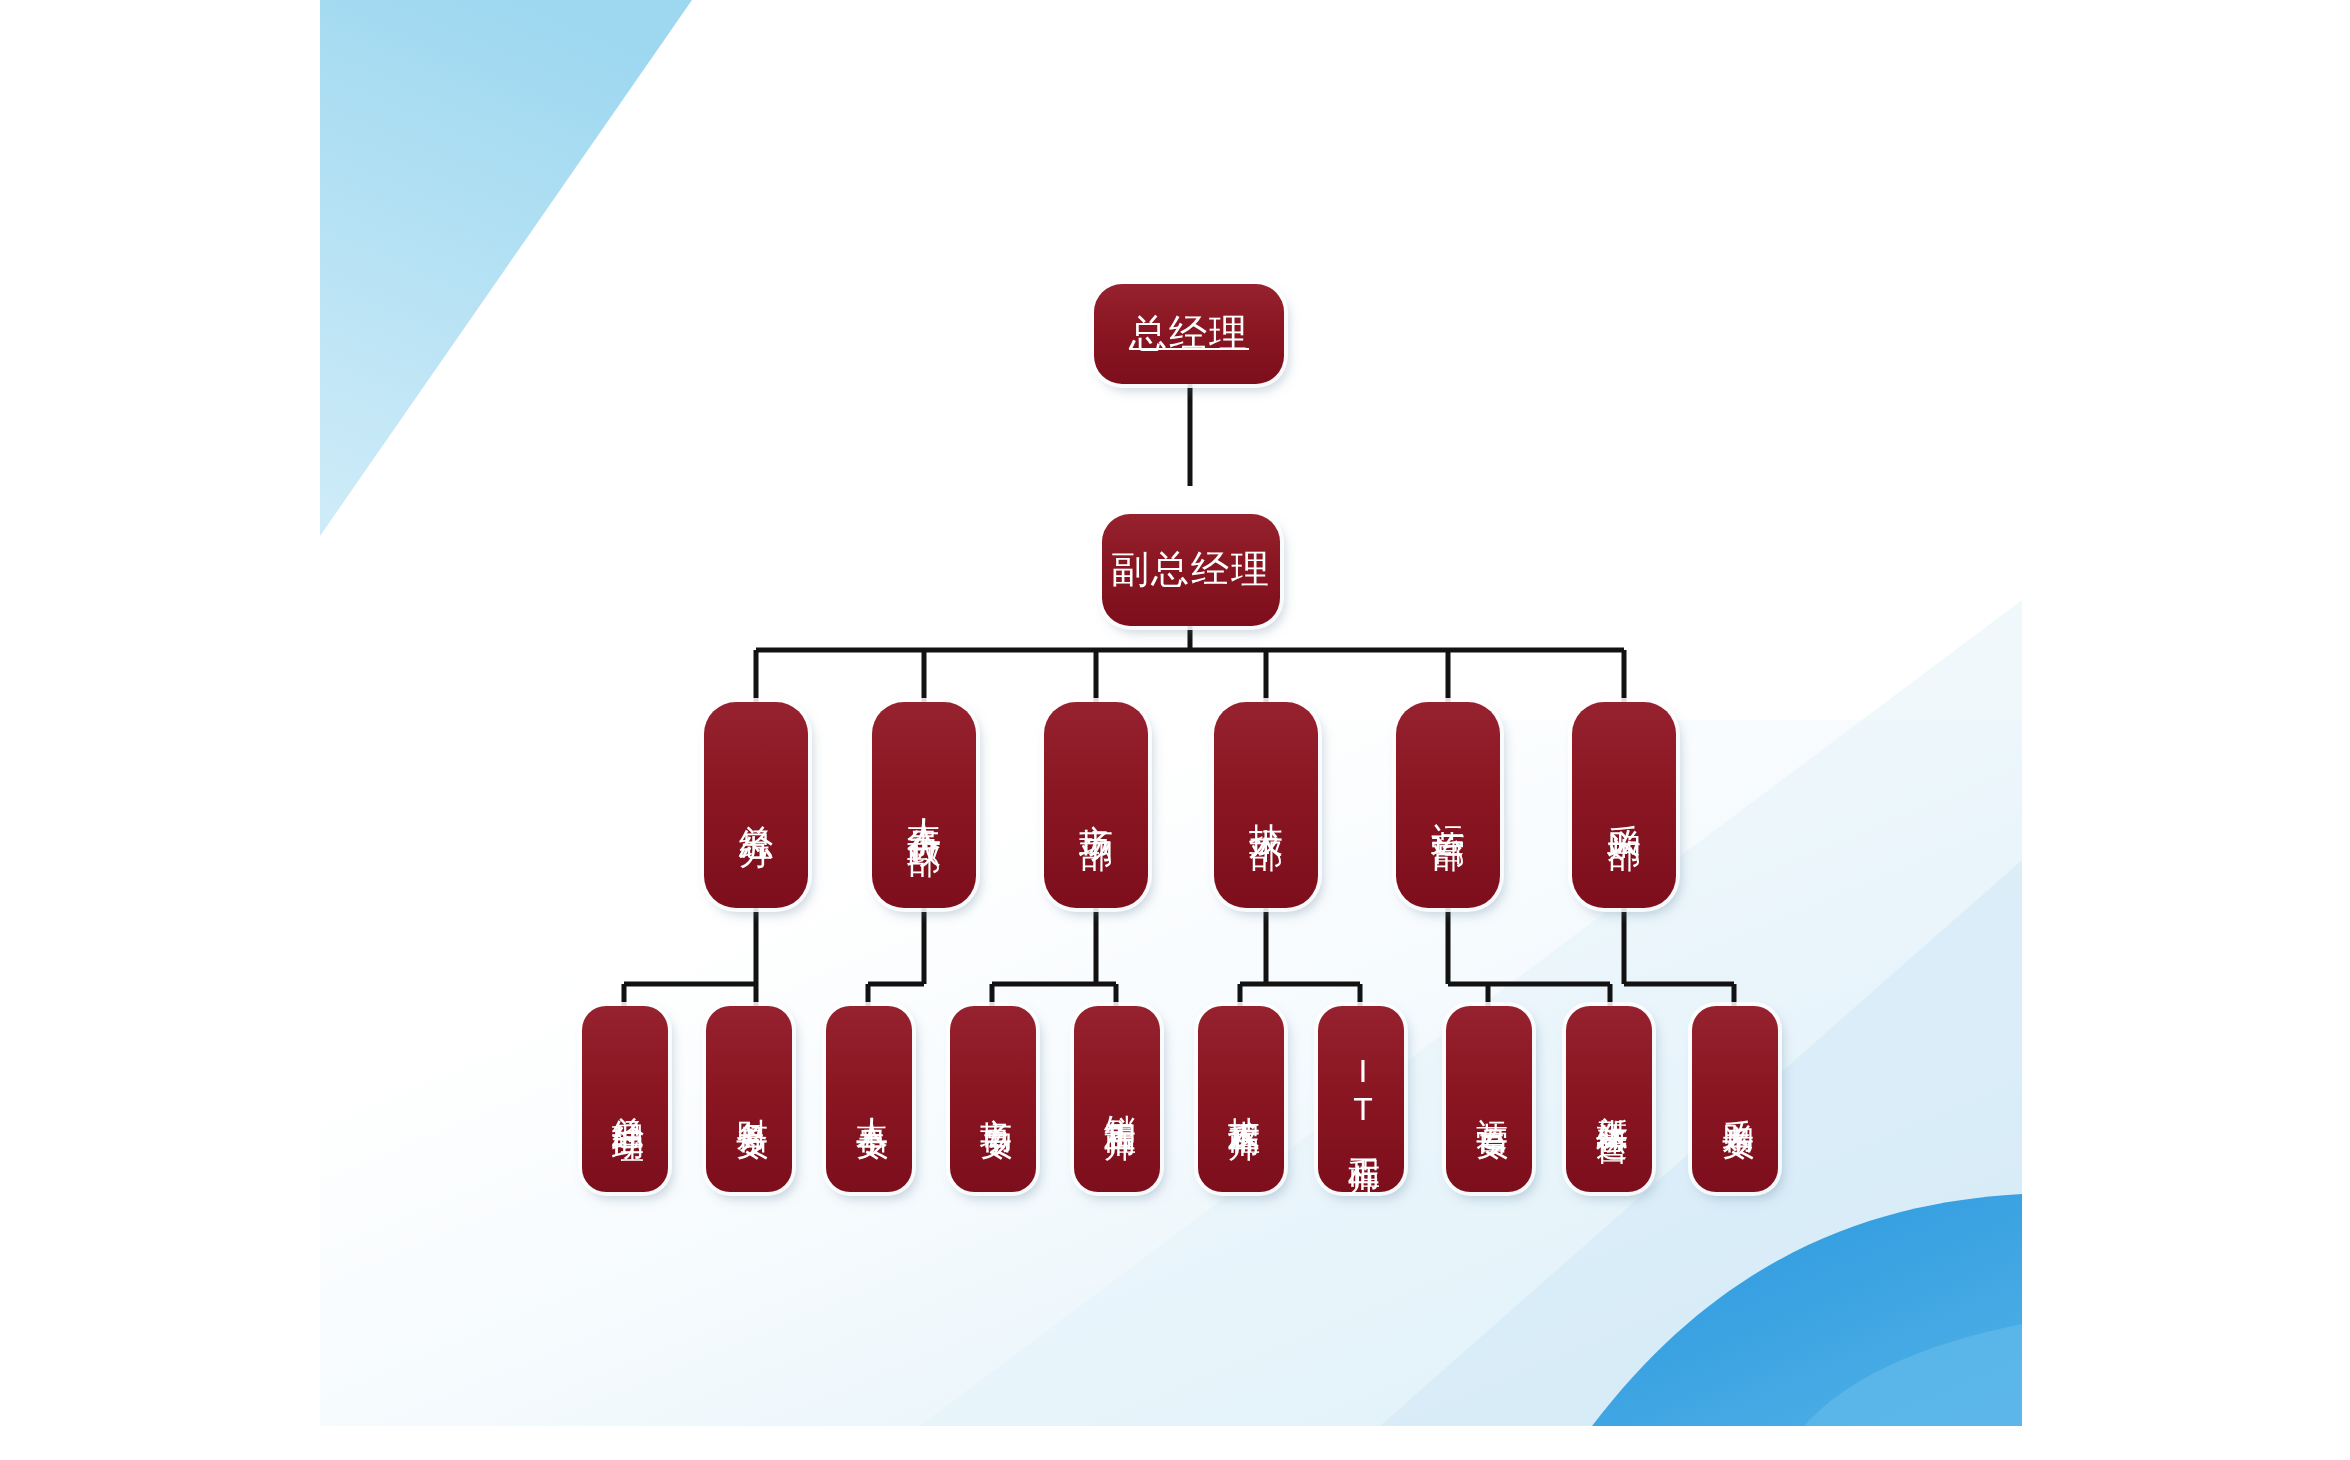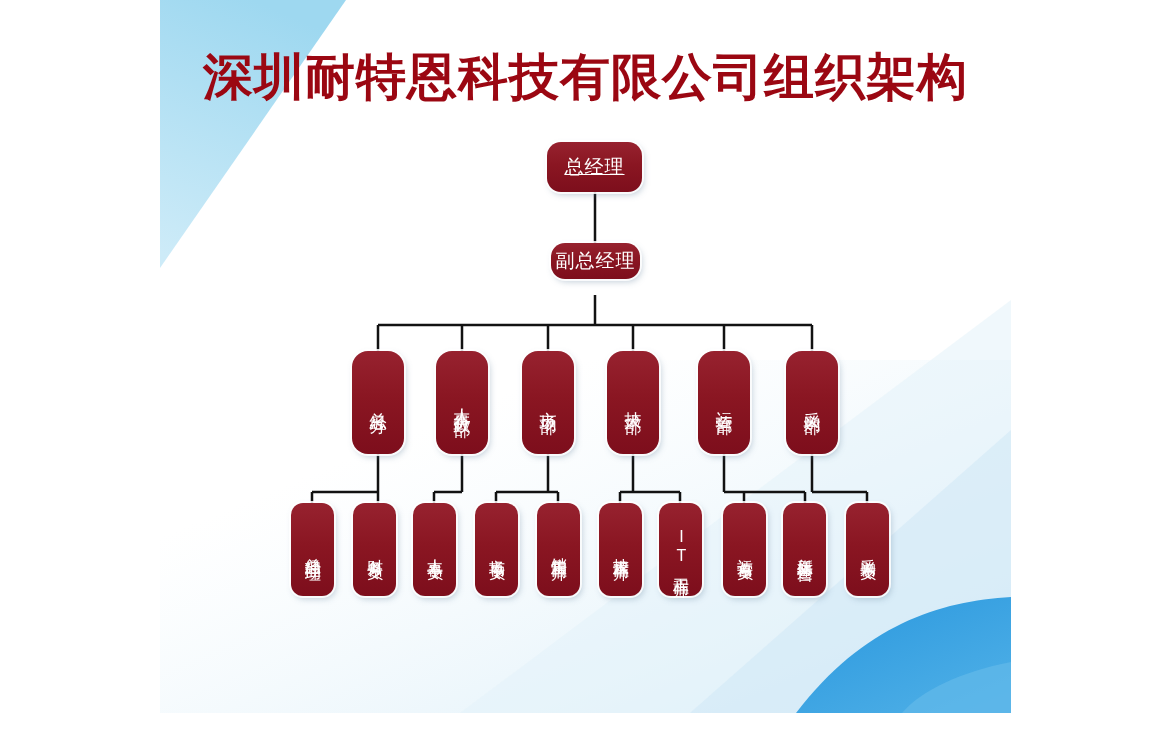--- a/index.html
+++ b/index.html
@@ -17,21 +17,21 @@
     background:linear-gradient(180deg,#97222f 0%,var(--box_red,#8a1622) 45%,#7d0e1c 100%);
     color:#ffffff;border-radius:14px;text-align:center;
     box-shadow:0 0 0 2px rgba(255,255,255,0.85),2px 3px 6px rgba(90,120,150,0.35);
   }
   .lv12{font-size:19px;letter-spacing:1px;}
   .vert{writing-mode:vertical-rl;text-orientation:upright;}
   .lv3{font-size:17px;letter-spacing:3px;border-radius:16px;}
   .lv4{font-size:16px;letter-spacing:2px;border-radius:12px;}
   
   .n0{left:387px;top:142px;width:95px;height:50px;text-decoration:underline;}
-  .n1{left:391px;top:243px;width:89px;height:36px;text-align:center;}
+  .n1{left:391px;top:257px;width:89px;height:56px;text-align:center;}
   .n2{left:192px;top:351px;width:52px;height:103px;}
   .n3{left:276px;top:351px;width:52px;height:103px;}
   .n4{left:362px;top:351px;width:52px;height:103px;}
   .n5{left:447px;top:351px;width:52px;height:103px;}
   .n6{left:538px;top:351px;width:52px;height:103px;}
   .n7{left:626px;top:351px;width:52px;height:103px;}
   .n8{left:131px;top:503px;width:43px;height:93px;}
   .n9{left:193px;top:503px;width:43px;height:93px;}
   .n10{left:253px;top:503px;width:43px;height:93px;}
   .n11{left:315px;top:503px;width:43px;height:93px;}
@@ -64,21 +64,20 @@
         </linearGradient>
       </defs>
       <rect x="0" y="360" width="851" height="353" fill="url(#gWash)"></rect>
       <path d="M851 300 L851 713 L300 713 Z" fill="#e3f2fa" opacity="0.55"></path>
       <path d="M851 430 L851 713 L530 713 Z" fill="#cfe8f6" opacity="0.55"></path>
       <path d="M0 0 L186 0 L0 268 Z" fill="url(#gTri)"></path>
       <path d="M851 597 C 780 601 703 625 636 713 L851 713 Z" fill="url(#gWave)"></path>
       <path d="M851 662 C 800 672 762 690 742 713 L851 713 Z" fill="#63b9ea" opacity="0.7"></path>
     </svg>
 
-    <div class="title">深圳耐特恩科技有限公司组织架构</div>
 
     <svg id="lines" width="851" height="713" viewBox="0 0 851 713">
       <path d="M435 192 V243
                M435 295 V325
                M218 325 H652
                M218 325 V351 M302 325 V351 M388 325 V351 M473 325 V351 M564 325 V351 M652 325 V351
                M218 454 V503 M152 492 H218 M152 492 V503
                M302 454 V492 M274 492 H302 M274 492 V503
                M388 454 V492 M336 492 H398 M336 492 V503 M398 492 V503
                M473 454 V492 M460 492 H520 M460 492 V503 M520 492 V503

